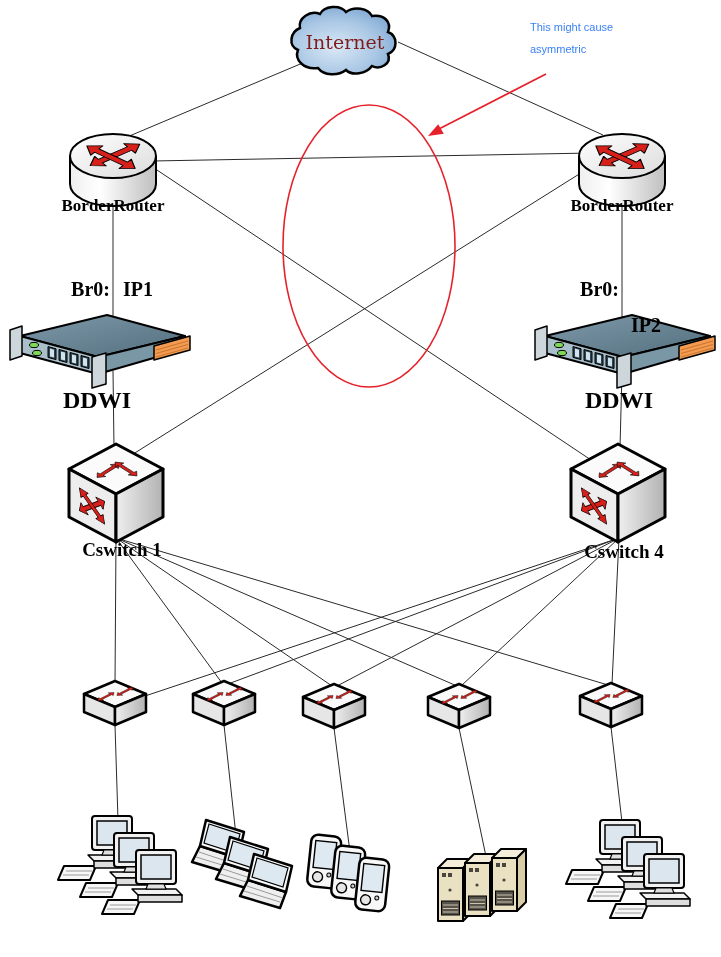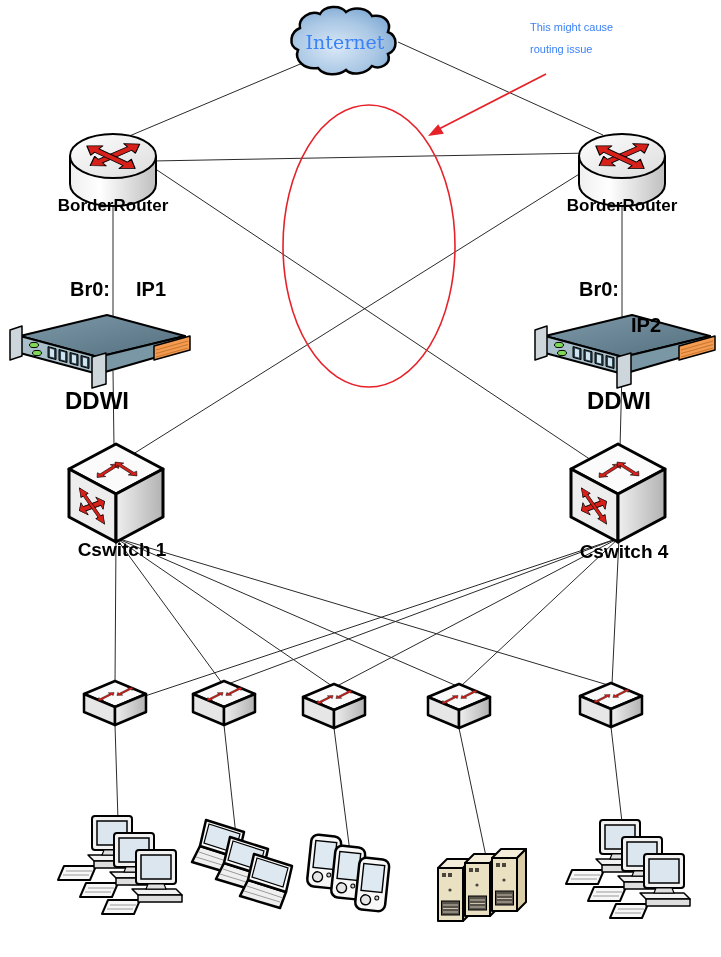--- a/index.html
+++ b/index.html
@@ -1,28 +1,28 @@
 <!DOCTYPE html>
 <html><head>
 <meta charset="utf-8">
 <style>
   html,body{margin:0;padding:0;background:#fff;}
   .stage{position:relative;width:721px;height:957px;background:#ffffff;overflow:hidden;
          font-family:"Liberation Sans",sans-serif;}
   .stage svg{position:absolute;left:0;top:0;}
-  .lbl{position:absolute;font-family:Liberation Sans, sans-serif;font-weight:bold;
+  .lbl{position:absolute;font-family:Liberation Serif, serif;font-weight:bold;
        color:#000;white-space:nowrap;}
   .lbl.center{text-align:center;}
   .router-lbl{font-size:17px;width:130px;}
   .cswitch-lbl{font-size:19px;width:130px;}
   .ddwi-lbl{font-size:24px;width:80px;}
   .br0{font-size:20px;}
   .br0-port{text-align:right;width:70px;}
   .internet-lbl{position:absolute;font-family:"DejaVu Serif",serif;font-weight:normal;
-       font-size:19px;color:#3b82f6;width:110px;text-align:center;}
+       font-size:19px;color:#7f1d1d;width:110px;text-align:center;}
   .annotation{position:absolute;left:530px;top:16px;color:#3b82f6;
        font-family:"Liberation Sans",sans-serif;font-size:11px;line-height:22px;}
 </style>
 </head>
 <body>
 
 <div class="stage">
 
 <svg width="721" height="957" viewBox="0 0 721 957">
   <defs>
@@ -232,29 +232,29 @@
     <polygon points="428,136 438.2,124.2 443.8,133.8" fill="#e62129"></polygon>
   </g>
 </svg>
 
 <div class="internet-lbl" style="left:290px;top:31px;">Internet</div>
 
 <div class="lbl center router-lbl" style="left:48px;top:196px;">BorderRouter</div>
 <div class="lbl center router-lbl" style="left:557px;top:196px;">BorderRouter</div>
 
 <div class="lbl br0 br0-port" style="left:40px;top:278px;">Br0:</div>
-<div class="lbl br0" style="left:136px;top:278px;">IP1</div>
+<div class="lbl br0" style="left:123px;top:278px;">IP1</div>
 
 <div class="lbl br0 br0-port" style="left:549px;top:278px;">Br0:</div>
 <div class="lbl br0" style="left:631px;top:278px;margin-top:36px;">IP2</div>
 
 <div class="lbl center ddwi-lbl" style="left:57px;top:387px;">DDWI</div>
 <div class="lbl center ddwi-lbl" style="left:579px;top:387px;">DDWI</div>
 
 <div class="lbl center cswitch-lbl" style="left:57px;top:539px;">Cswitch 1</div>
 <div class="lbl center cswitch-lbl" style="left:559px;top:541px;">Cswitch 4</div>
 
 <div class="annotation">
   <div>This might cause</div>
-  <div>routing issue</div>
+  <div>asymmetric</div>
 </div>
 
 </div>
 
 </body></html>

